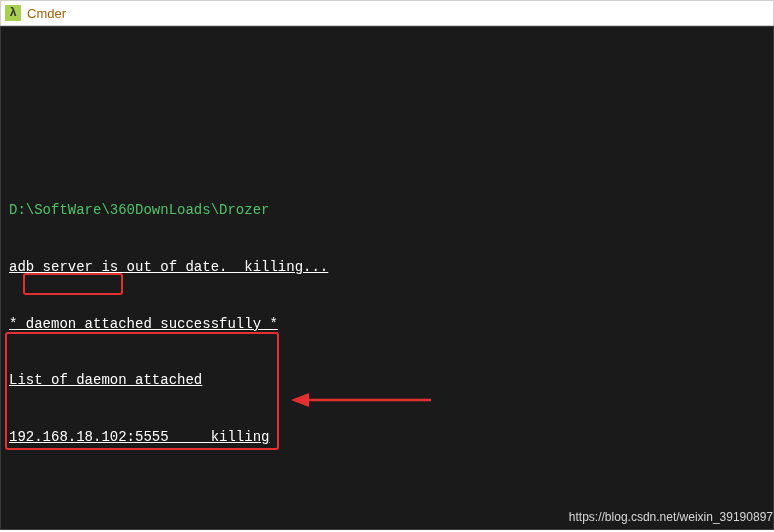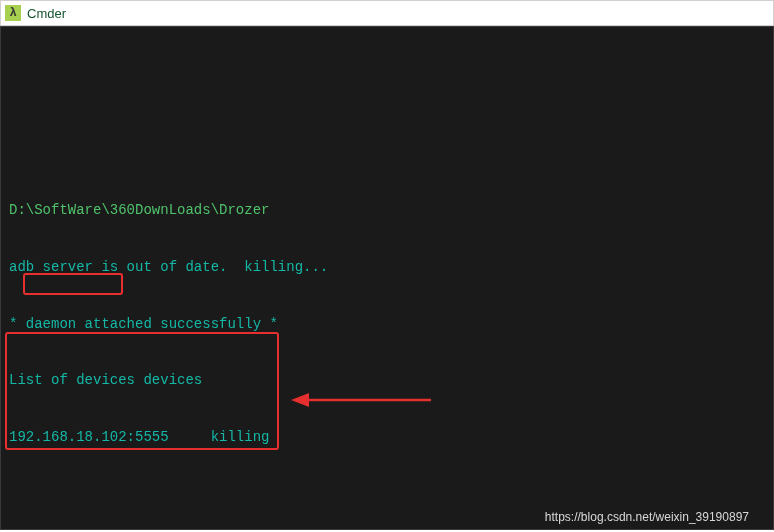--- a/index.html
+++ b/index.html
@@ -28,36 +28,36 @@
       align-items: center;
       justify-content: center;
       font-size: 12px;
       font-weight: bold;
       color: #333;
       margin-right: 6px;
     }
     .title-text {
       font-family: 'Segoe UI', Tahoma, sans-serif;
       font-size: 13px;
-      color: #14532d;
+      color: #a16207;
     }
     .terminal {
       background: #1a1a1a;
       height: calc(532px - 26px - 2px);
       padding: 16px 8px 8px 8px;
       line-height: 1.35;
       white-space: pre;
       position: relative;
       border: 1px solid #3a3a3a;
     }
     .line { white-space: pre; }
     .path { color: #4FC26B; }
     .lambda { color: #aaa; }
     .cmd { color: #ccc; }
-    .output { color: #14b8a6; }
+    .output { color: #ffffff; text-decoration: underline; }
     .spacer { height: 18px; }
     .spacer-sm { height: 8px; }
     .box1 {
       position: absolute;
       border: 2px solid #e63030;
       border-radius: 3px;
       pointer-events: none;
     }
     .box-adbshell {
       left: 22px;
@@ -74,21 +74,21 @@
     .arrow {
       position: absolute;
       left: 290px;
       top: 358px;
       width: 140px;
       height: 30px;
       pointer-events: none;
     }
     .watermark {
       position: absolute;
-      right: 24px;
+      right: 0;
       bottom: 4px;
       font-family: Arial, sans-serif;
       font-size: 12px;
       color: #d8d8d8;
       text-align: right;
     }
   </style>
 </head>
 <body>
 
@@ -97,21 +97,21 @@
   <span class="title-text">Cmder</span>
 </div>
 
 <div class="terminal">
   <div class="spacer-sm"></div>
   <div class="spacer"></div>
 
   <div class="line path">D:\SoftWare\360DownLoads\Drozer</div>
   <div class="line output">adb server is out of date.  killing...</div>
   <div class="line output">* daemon attached successfully *</div>
-  <div class="line output">List of devices devices</div>
+  <div class="line output">List of daemon attached</div>
   <div class="line output">192.168.18.102:5555     killing</div>
 
   
   
 
   
   
   
   
   

